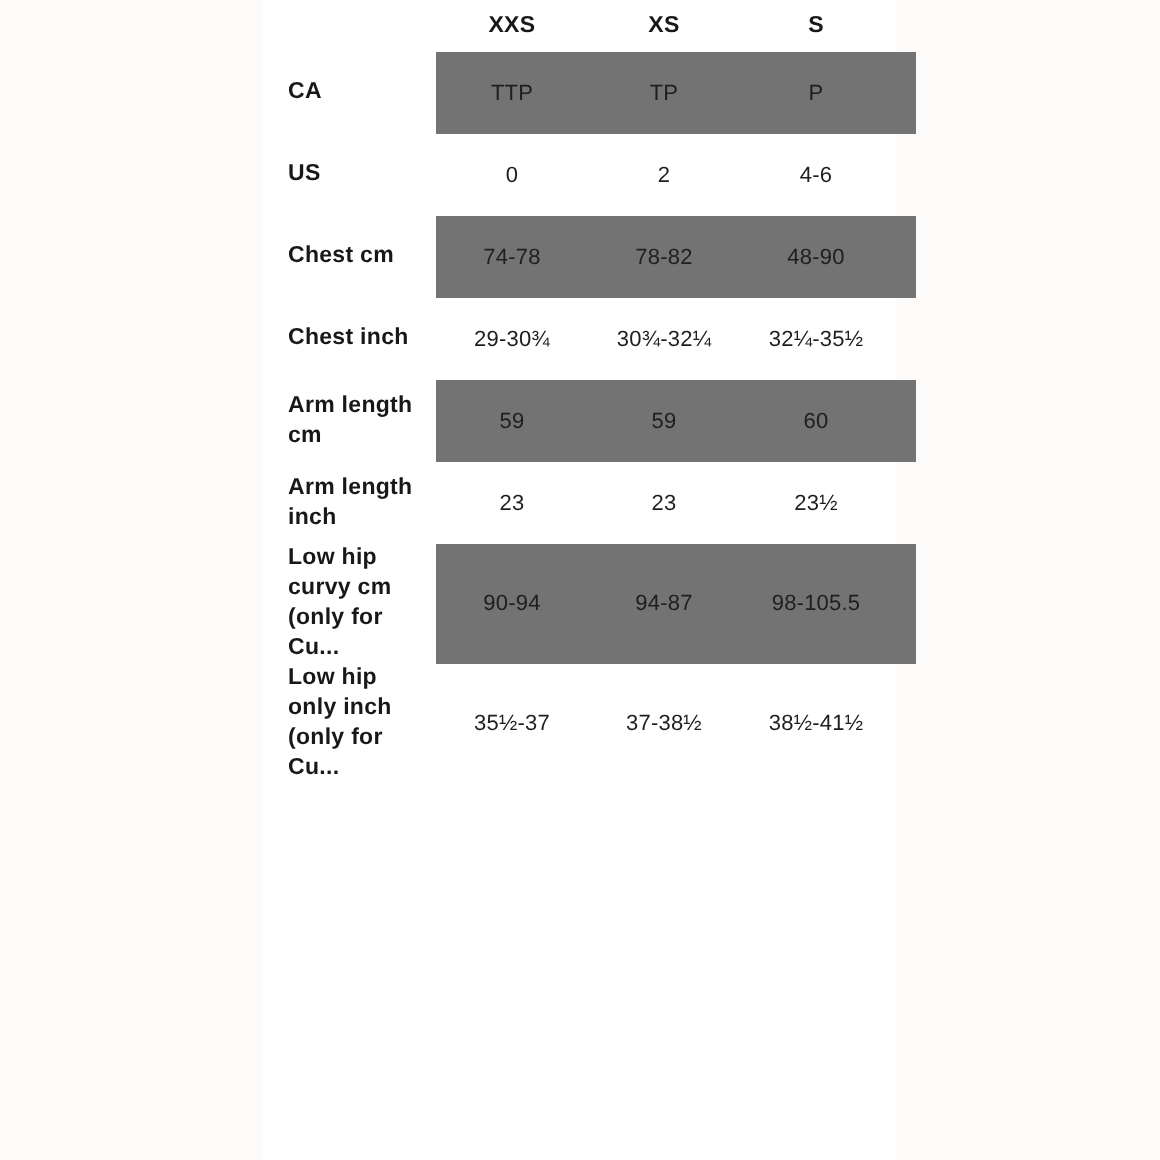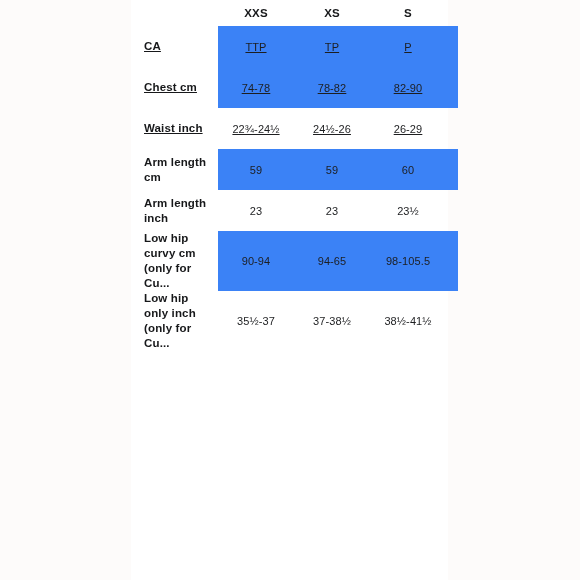--- a/index.html
+++ b/index.html
@@ -62,23 +62,23 @@
     text-align: left;
     padding-left: 13px;
     font-weight: bold;
     font-size: 11.5px;
     color: #17181a;
     line-height: 15px;
     letter-spacing: 0.15px;
   }
   tbody tr.shade td.val,
   tbody tr.shade td.padcell {
-    background: #3b82f6;
+    background: #737373;
   }
-  tbody tr.h1 td { height: 41px; text-decoration: underline; }
+  tbody tr.h1 td { height: 41px; }
   tbody tr.h2 td { height: 41px; }
   tbody tr.h3 td { height: 59px; }
 
   .trunc {
     display: block;
   }
 </style>
 </head>
 <body>
 
@@ -104,36 +104,45 @@
     <tbody id="tbody">
         <tr class="shade h1">
           <td class="rowlabel">
             <span class="trunc">CA</span>
           </td>
           <td class="val">TTP</td>
           <td class="val">TP</td>
           <td class="val">P</td>
           <td class="padcell"></td>
         </tr>
+        <tr class="h1">
+          <td class="rowlabel">
+            <span class="trunc">US</span>
+          </td>
+          <td class="val">0</td>
+          <td class="val">2</td>
+          <td class="val">4-6</td>
+          <td class="padcell"></td>
+        </tr>
         <tr class="shade h1">
           <td class="rowlabel">
             <span class="trunc">Chest cm</span>
           </td>
           <td class="val">74-78</td>
           <td class="val">78-82</td>
-          <td class="val">82-90</td>
+          <td class="val">48-90</td>
           <td class="padcell"></td>
         </tr>
         <tr class="h1">
           <td class="rowlabel">
-            <span class="trunc">Waist inch</span>
+            <span class="trunc">Chest inch</span>
           </td>
-          <td class="val">22¾-24½</td>
-          <td class="val">24½-26</td>
-          <td class="val">26-29</td>
+          <td class="val">29-30¾</td>
+          <td class="val">30¾-32¼</td>
+          <td class="val">32¼-35½</td>
           <td class="padcell"></td>
         </tr>
         <tr class="shade h2">
           <td class="rowlabel">
             <span class="trunc">Arm length</span>
             <span class="trunc">cm</span>
           </td>
           <td class="val">59</td>
           <td class="val">59</td>
           <td class="val">60</td>
@@ -149,21 +158,21 @@
           <td class="val">23½</td>
           <td class="padcell"></td>
         </tr>
         <tr class="shade h3">
           <td class="rowlabel">
             <span class="trunc">Low hip</span>
             <span class="trunc">curvy cm</span>
             <span class="trunc">(only for Cu...</span>
           </td>
           <td class="val">90-94</td>
-          <td class="val">94-65</td>
+          <td class="val">94-87</td>
           <td class="val">98-105.5</td>
           <td class="padcell"></td>
         </tr>
         <tr class="h3">
           <td class="rowlabel">
             <span class="trunc">Low hip</span>
             <span class="trunc">only inch</span>
             <span class="trunc">(only for Cu...</span>
           </td>
           <td class="val">35½-37</td>

